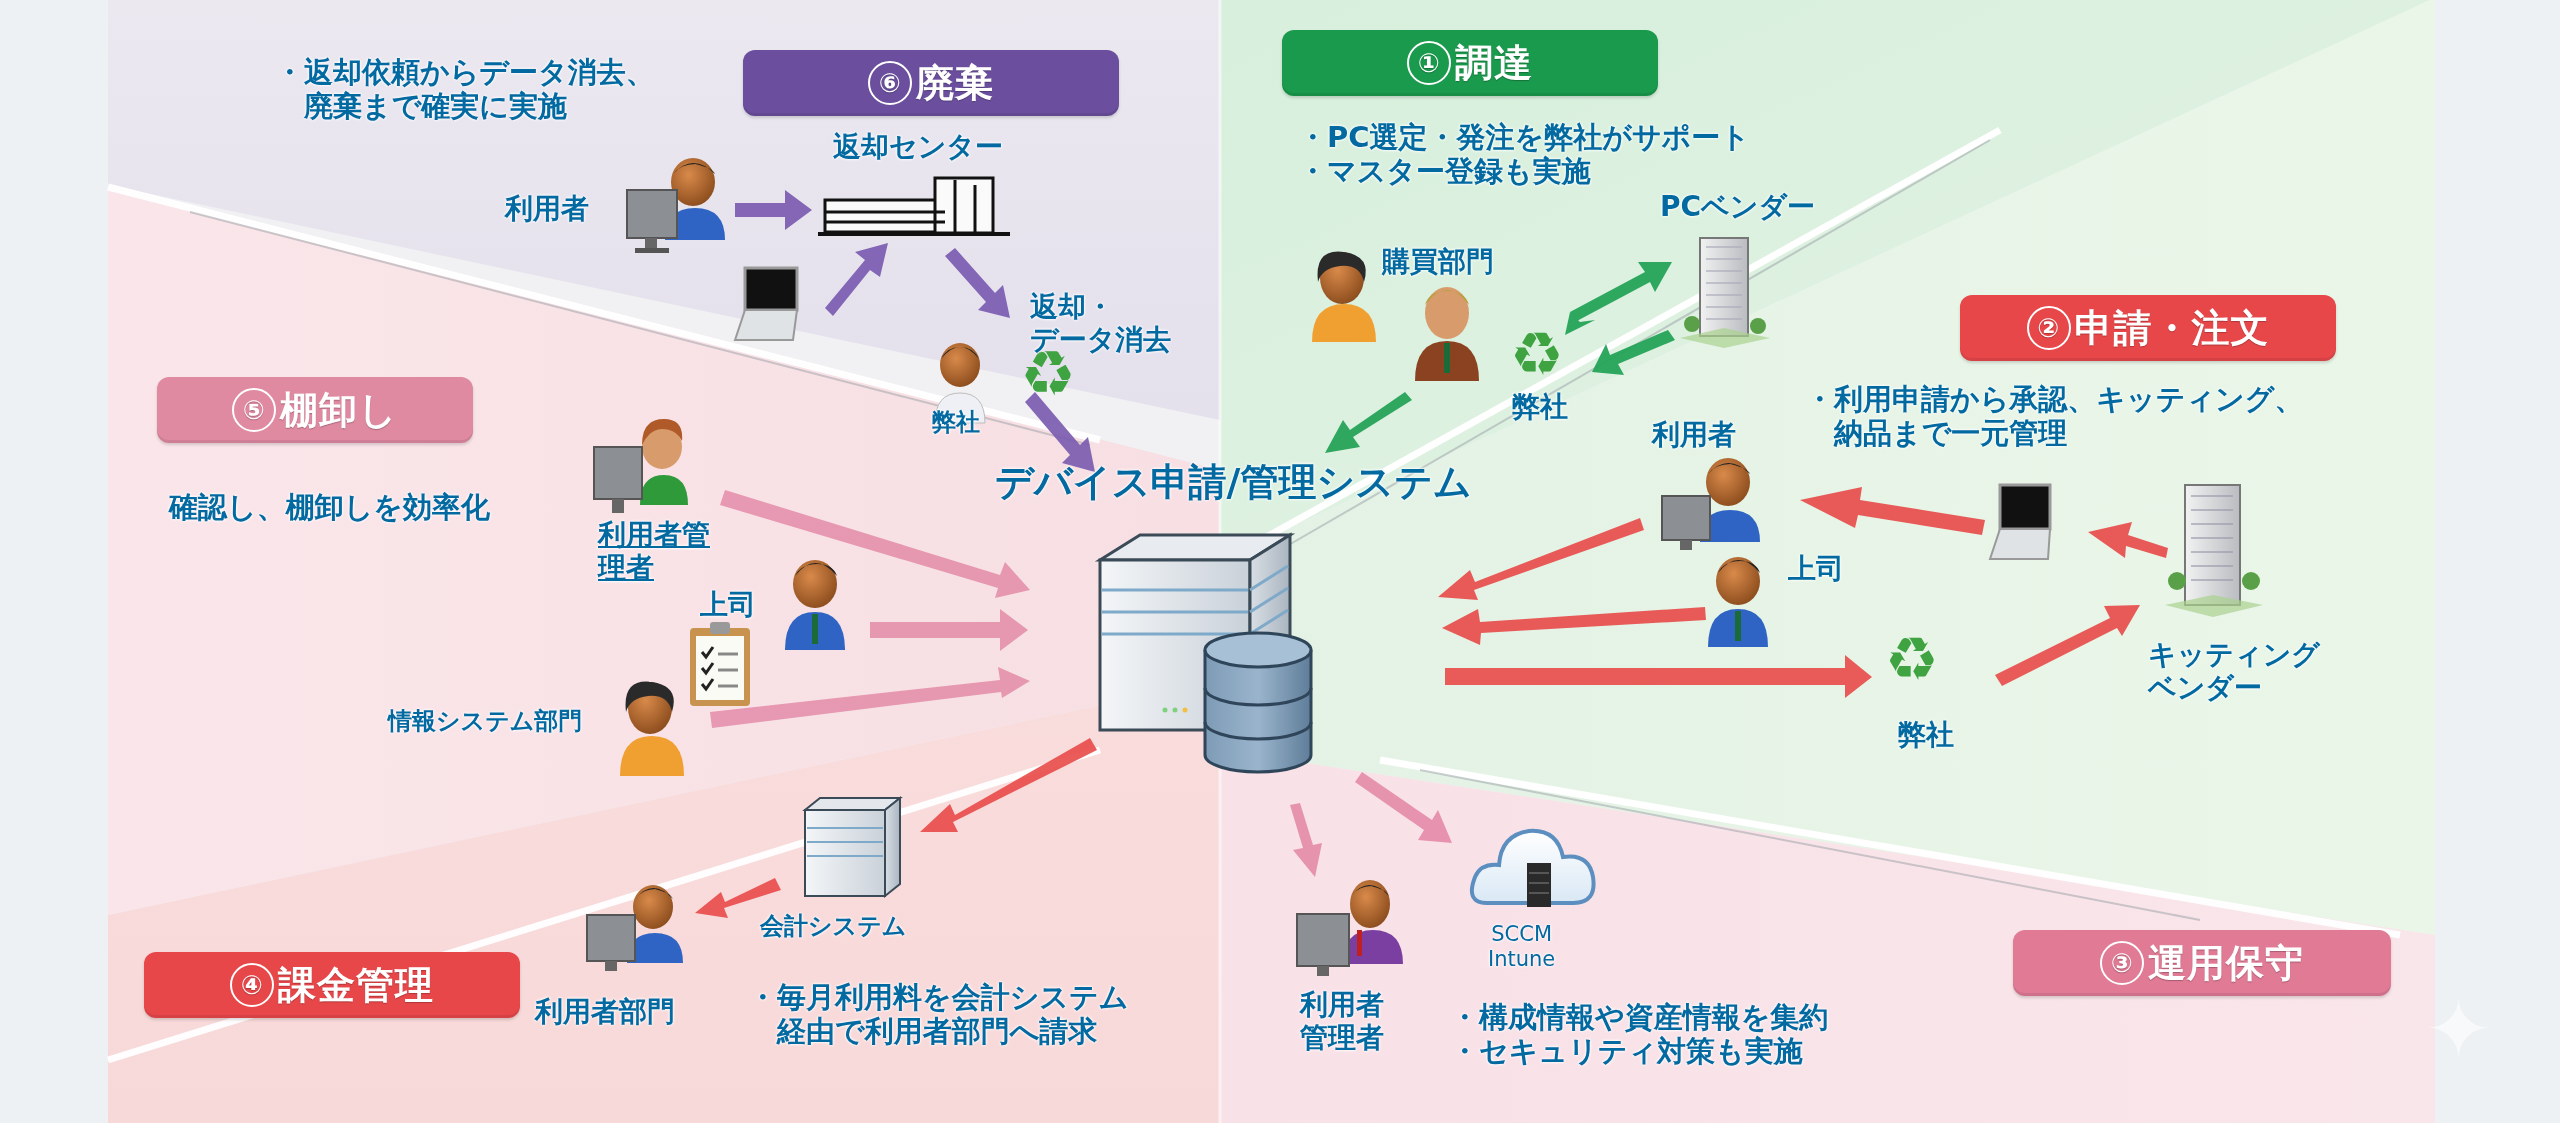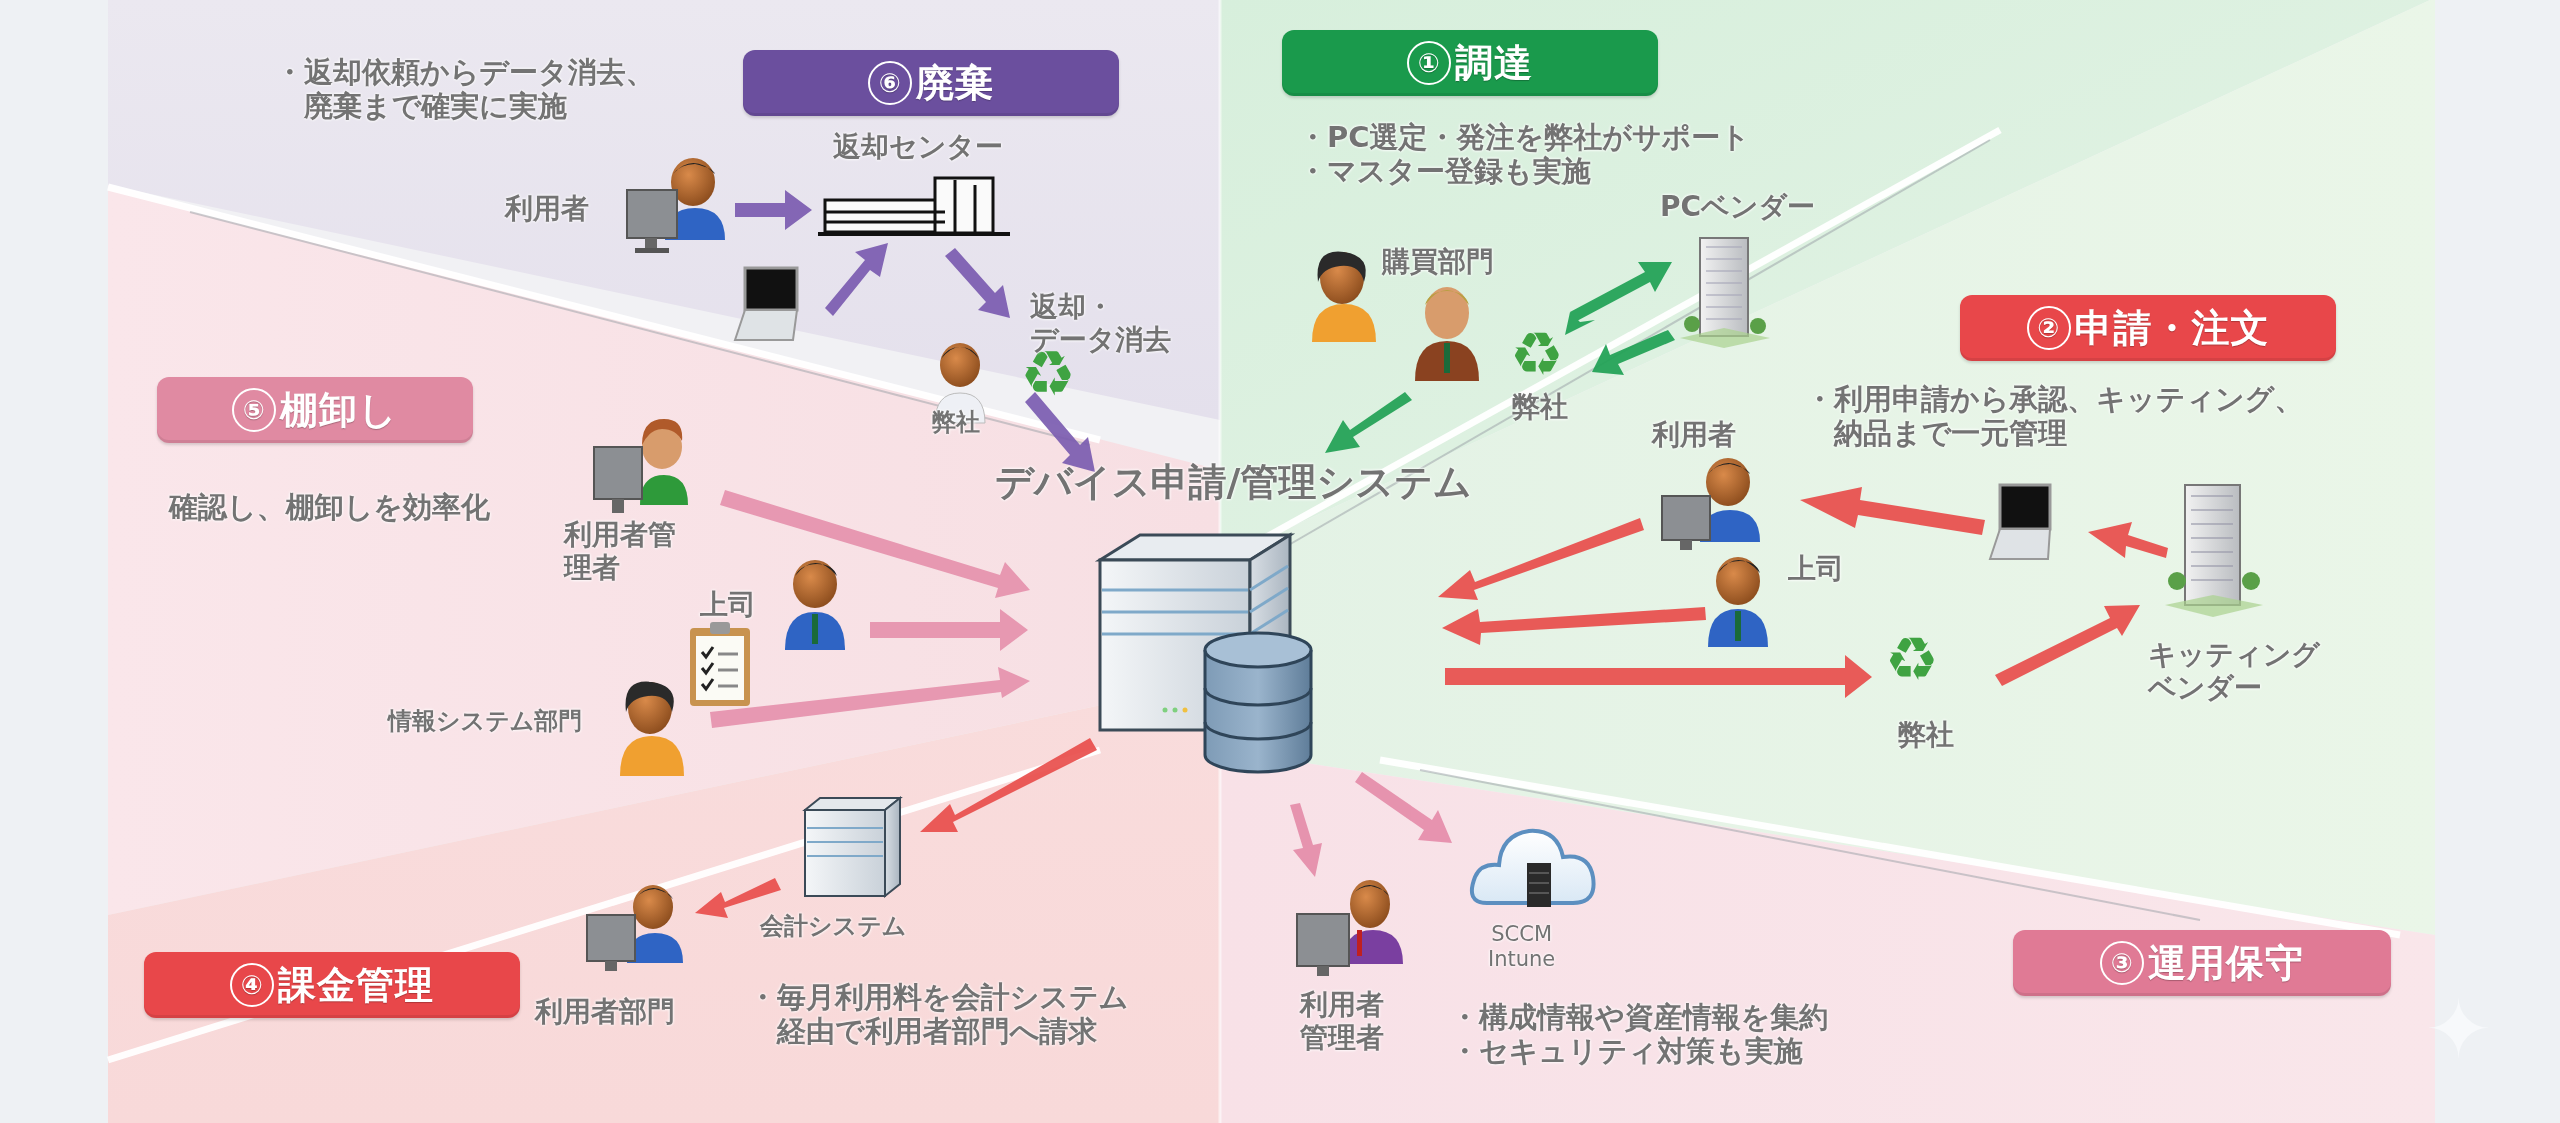--- a/index.html
+++ b/index.html
@@ -4,21 +4,21 @@
 <style>
   html, body { margin: 0; padding: 0; }
   body {
     width: 2560px; height: 1123px; overflow: hidden; position: relative;
     background: #eef1f4;
     font-family: "DejaVu Sans", "Liberation Sans", sans-serif;
   }
   #stage { position: absolute; left: 0; top: 0; width: 2560px; height: 1123px; }
   #bg-svg { position: absolute; left: 0; top: 0; }
   .txt {
-    position: absolute; color: #737373; font-weight: bold; white-space: nowrap;
+    position: absolute; color: #0369a1; font-weight: bold; white-space: nowrap;
     line-height: 1.18; text-shadow: 0 0 3px #fff, 0 0 3px #fff;
   }
   .bullet { font-size: 29px; }
   .lbl { font-size: 28px; }
   .lbl-sm { font-size: 24px; }
   .sys-title { font-size: 38px; }
   .sys-name { font-weight: normal; font-size: 21px; text-align: center; }
   .section-label {
     position: absolute; height: 66px; border-radius: 12px;
     display: flex; align-items: center; justify-content: center;
@@ -416,21 +416,21 @@
   <div class="txt lbl" style="left:1788px;top:552px;">上司</div>
   <div class="txt lbl" style="left:1898px;top:718px;">弊社</div>
   <div class="txt lbl" style="left:2148px;top:638px;">
     <div>キッティング</div>
     <div>ベンダー</div>
   </div>
 
   <div class="txt bullet" style="left:140px;top:490px;">
     <div>　確認し、棚卸しを効率化</div>
   </div>
-  <div class="txt lbl" style="left:564px;top:518px;">
+  <div class="txt lbl" style="left:598px;top:518px;text-decoration:underline;">
     <div>利用者管</div>
     <div>理者</div>
   </div>
   <div class="txt lbl" style="left:700px;top:588px;">上司</div>
   <div class="txt lbl-sm" style="left:388px;top:707px;">情報システム部門</div>
 
   <div class="txt lbl-sm" style="left:760px;top:912px;">会計システム</div>
   <div class="txt lbl" style="left:535px;top:995px;">利用者部門</div>
   <div class="txt bullet" style="left:748px;top:980px;">
     <div>・毎月利用料を会計システム</div>

